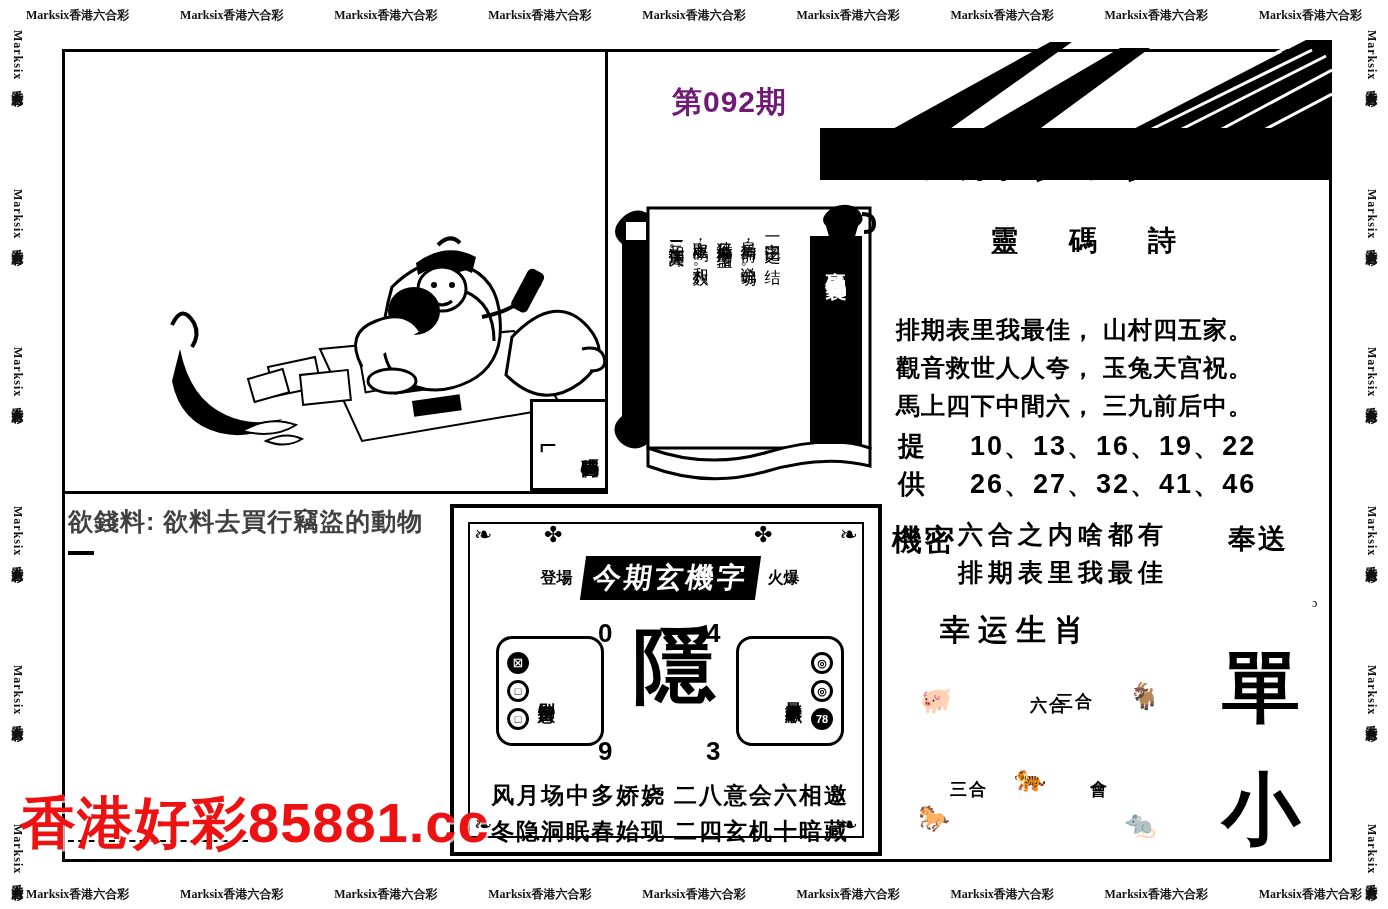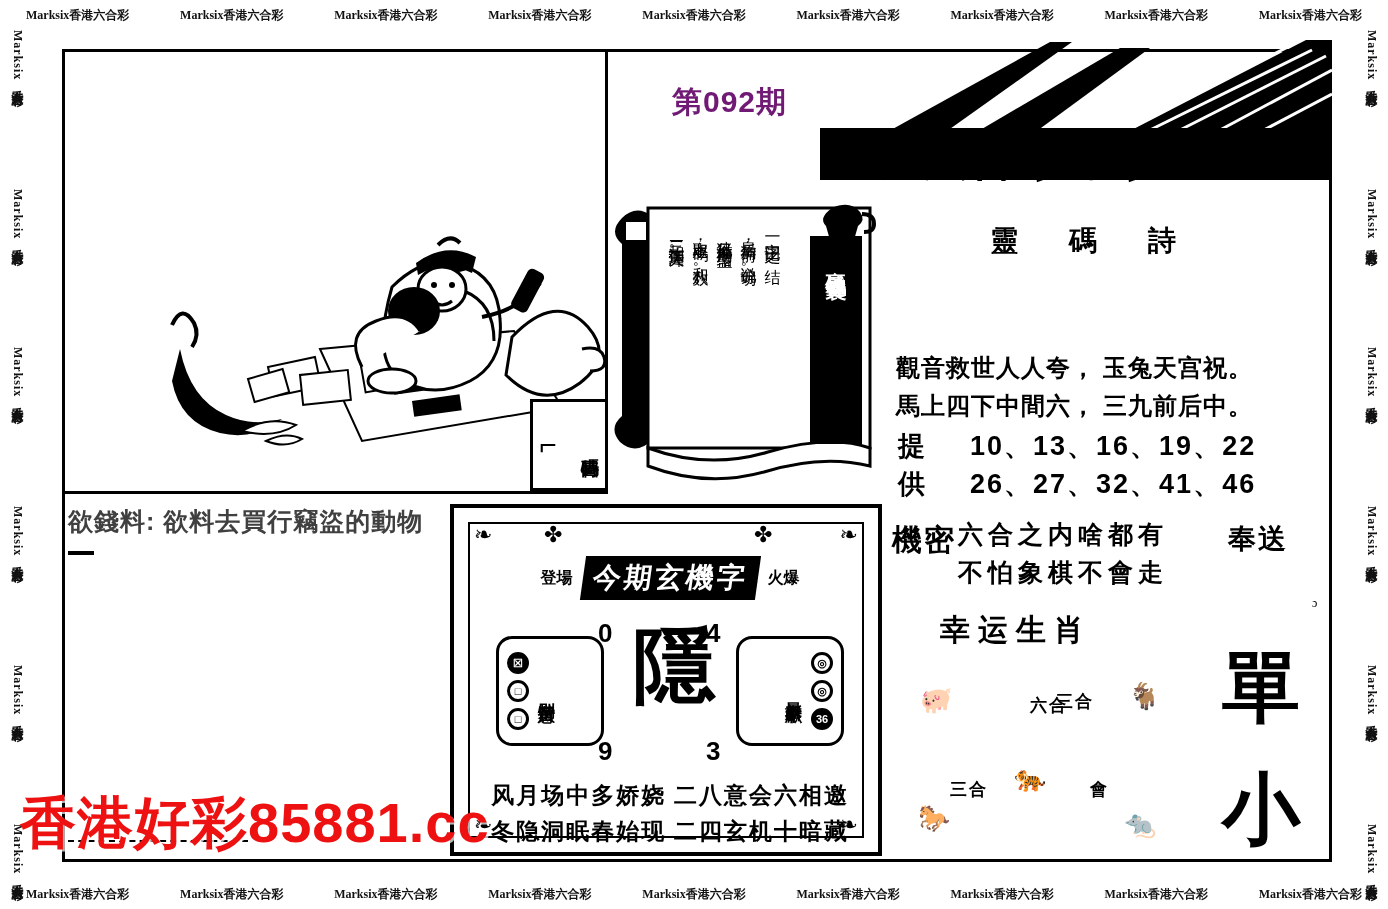--- a/index.html
+++ b/index.html
@@ -636,31 +636,32 @@
     </div>
     <div class="scroll-poem" style="left:148px; top:28px; height:200px;">一字记之曰：结</div>
     <div class="scroll-poem" style="left:124px; top:28px; height:200px;">皇后狗前，说分明。</div>
     <div class="scroll-poem" style="left:100px; top:28px; height:200px;">猪兄今期可结盟。</div>
     <div class="scroll-poem" style="left:76px; top:28px; height:200px;">定取今码，和八数。</div>
     <div class="scroll-poem" style="left:52px; top:28px; height:200px;">三二相连运冲天。</div>
     <div id="miss-jin">■金小姐</div>
   </div>
 
   <div id="poem-title">靈 碼 詩</div>
+  <div class="poem-line" style="top:314px;">排期表里我最佳， 山村四五家。</div>
   <div class="poem-line" style="top:352px;text-align:center;">觀音救世人人夸， 玉兔天宫祝。</div>
   <div class="poem-line" style="top:390px;">馬上四下中間六， 三九前后中。</div>
 
   <div class="num-label" style="top:428px;">提</div>
   <div class="num-row" style="top:428px;">10、13、16、19、22</div>
   <div class="num-label" style="top:466px;">供</div>
   <div class="num-row" style="top:466px;">26、27、32、41、46</div>
 
   <div id="jimi">機密</div>
   <div class="jimi-line" style="top:518px;">六合之内啥都有</div>
-  <div class="jimi-line" style="top:556px;">不怕象棋不會走</div>
+  <div class="jimi-line" style="top:556px;">排期表里我最佳</div>
   <div id="fengsong">奉送</div>
   <div id="small-dot">ɔ</div>
 
   <div id="xingyun">幸运生肖</div>
   <div class="zodiac-animal" style="left:920px; top:688px;">🐖</div>
   <div class="zodiac-tag" style="left:1030px; top:694px;">六合</div>
   <div class="zodiac-tag" style="left:1056px; top:690px;">三合</div>
   <div class="zodiac-animal" style="left:1128px; top:684px;">🐐</div>
   <div class="zodiac-tag" style="left:950px; top:778px;">三合</div>
   <div class="zodiac-animal" style="left:1014px; top:766px;">🐅</div>
@@ -692,21 +693,21 @@
         <span class="dot-ball">□</span>
         <span class="dot-ball">□</span>
       </div>
       <span class="pill-label">特別留意</span>
     </div>
 
     <div id="right-pill">
       <div class="pill-dots">
         <span class="dot-ball">◎</span>
         <span class="dot-ball">◎</span>
-        <span class="dot-ball filled">36</span>
+        <span class="dot-ball filled">78</span>
       </div>
       <span class="pill-label">最新奉獻</span>
     </div>
 
     <div id="big-char">隱</div>
     <span class="corner-digit" style="left:144px; top:110px;">0</span>
     <span class="corner-digit" style="left:252px; top:110px;">4</span>
     <span class="corner-digit" style="left:144px; top:228px;">9</span>
     <span class="corner-digit" style="left:252px; top:228px;">3</span>
 

